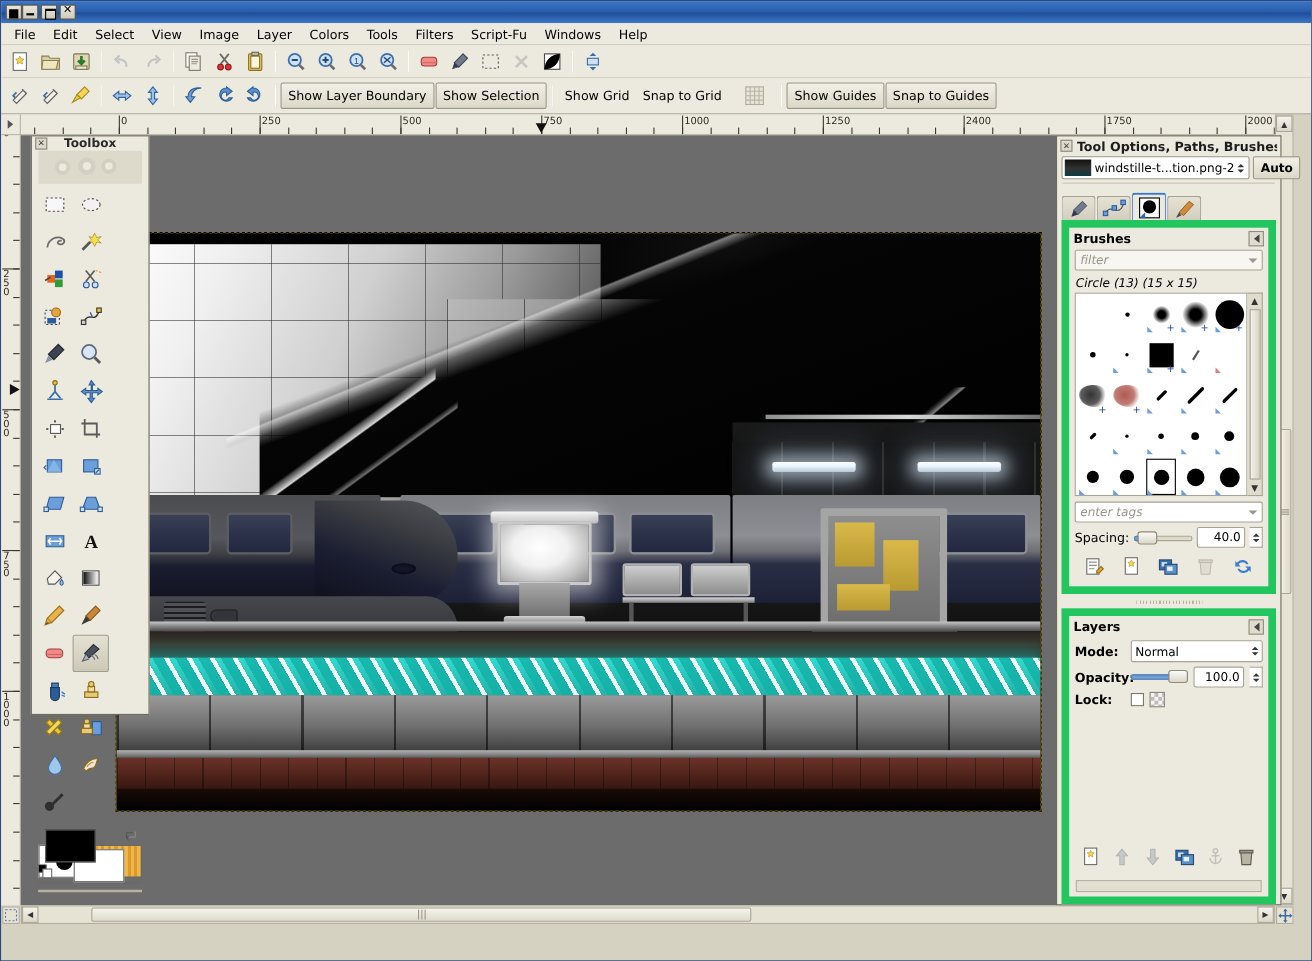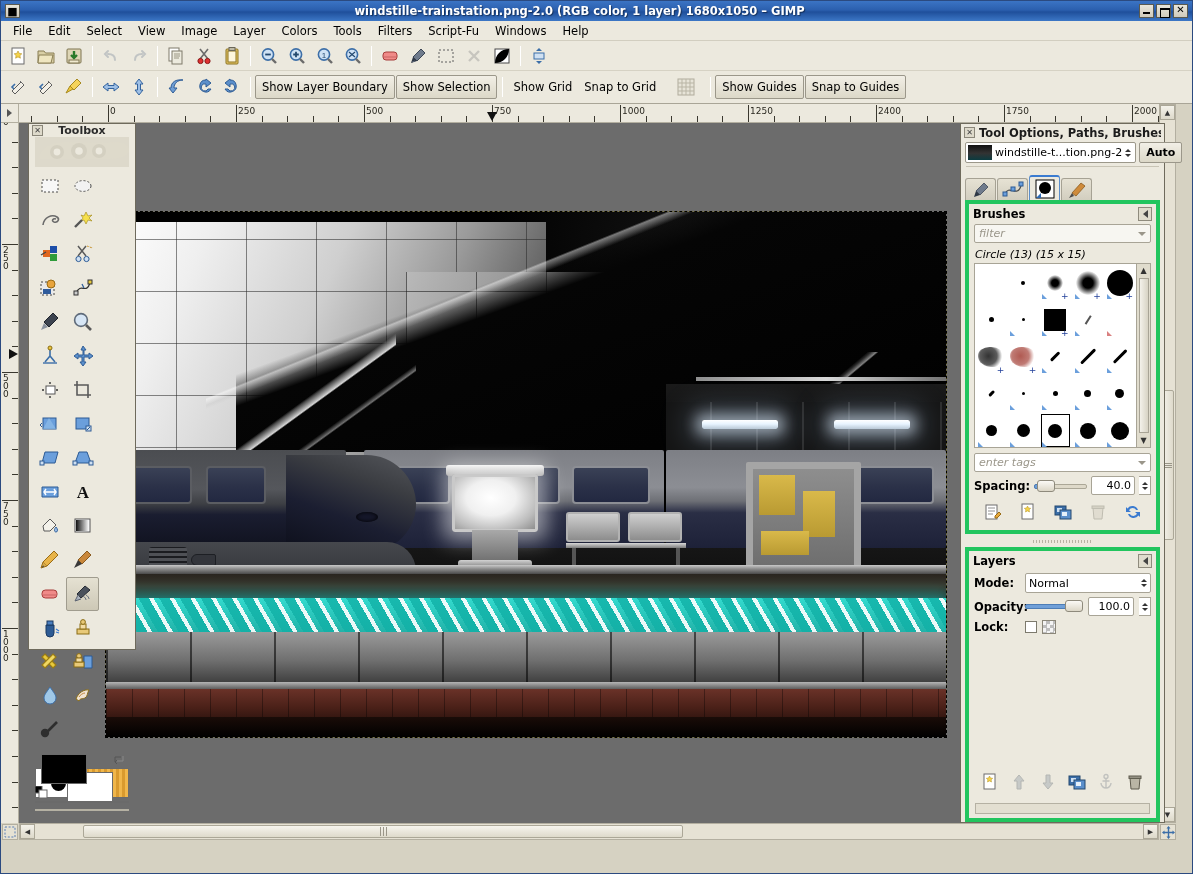--- a/index.html
+++ b/index.html
@@ -364,21 +364,21 @@
   .grip { height:7px; margin:3px 5px 1px 5px; border-top:1px solid #c8c4b5; }
 
   .tabrow { display:flex; margin: 1px 4px 0 4px; height: 25px; align-items:flex-end; }
   .dtab {
     width: 31px; height: 22px; display:flex;align-items:center;justify-content:center;
     border:1px solid #a6a294; border-bottom:none; border-radius: 3px 3px 0 0;
     background: linear-gradient(180deg,#e6e2d4,#d2cebf); margin-right:1px;
   }
   .dtab.active { height:25px; background:#ece9de; border-color:#5c8ecb #5c8ecb #ece9de; border-top-width:2px; border-top-color:#3a7bd0; }
 
-  .panel { margin: 0 4px; border:4px solid #22c55e; background:#ece9de; }
+  .panel { margin: 0 4px; border:7px solid #22c55e; background:#ece9de; }
   .panel-head { display:flex;align-items:center; padding:3px 4px; }
   .panel-title { flex:1; font-weight:bold; font-size:11.5px; }
   .pmenu-btn { width:14px;height:14px;border:1px solid #8f8b7d;background:#e0dccd;display:flex;align-items:center;justify-content:center; }
   .filterbox {
     margin: 0 5px 4px 5px; height:19px; background:#f7f6f1; border:1px solid #a8a496; border-radius:2px;
     display:flex;align-items:center;padding:0 4px;
   }
   .filterbox span { flex:1; color:#9a968a; font-style:italic; font-size:11px; }
   .brushname { padding: 1px 6px 2px 6px; font-style:italic; font-size:11px; }
   .brushgrid-wrap { display:flex; margin: 0 5px; }
@@ -396,21 +396,21 @@
       display:flex;flex-direction:column;align-items:center;justify-content:space-between; }
   .vscroll-mini .sarrow { font-size:8px; color:#333; height:13px; display:flex;align-items:center; }
   .vscroll-mini .sthumb { flex:1; width:10px; margin:1px; background:linear-gradient(90deg,#f3f1ea,#d7d3c4); border:1px solid #a8a496; }
 
   .tagbox {
     margin: 5px 5px 4px 5px; height:19px; background:#fff; border:1px solid #a8a496; border-radius:2px;
     display:flex;align-items:center;padding:0 4px;
   }
   .tagbox span { flex:1; color:#9a968a; font-style:italic; font-size:11px; }
   .spacing-row { display:flex; align-items:center; margin: 0 5px 4px 5px; gap:4px; }
-  .spacing-row .lbl { font-weight:bold; font-size:11.5px; }
+  .spacing-row .lbl { font-weight:normal; font-size:11.5px; }
   .slider { flex:1; height:12px; position:relative; }
   .slider .track { position:absolute; left:0; right:0; top:4px; height:5px; background:#ded9c9; border:1px solid #aba797; border-radius:2px; }
   .slider .fill { position:absolute; left:0; top:4px; height:5px; background:#6f9fd8; border:1px solid #4d7db6; border-radius:2px; }
   .slider .knob { position:absolute; top:0; width:18px; height:12px;
       background: linear-gradient(180deg,#fbfaf6,#dcd7c7); border:1px solid #8e8a7c; border-radius:3px; }
   .numbox { width:44px; height:19px; background:#fff; border:1px solid #a8a496; border-radius:2px;
       display:flex; align-items:center; justify-content:flex-end; padding-right:3px; font-size:11px; }
   .numspin { width:12px; height:19px; border:1px solid #a8a496; border-left:none; background:#fff;
       display:flex; flex-direction:column; align-items:center; justify-content:center; }
   .iconrow { display:flex; justify-content:space-around; padding: 3px 6px 5px 6px; }
@@ -489,21 +489,20 @@
   .i-arrow-dn-s { width:0;height:0;border-left:3px solid transparent;border-right:3px solid transparent;border-top:3px solid #333; }
   .i-left { width:0;height:0;border-top:4px solid transparent;border-bottom:4px solid transparent;border-right:5px solid #444; }
 </style>
 </head>
 <body>
 
 <div id="app">
 
   <div class="titlebar">
     <div class="sysmenu">■</div>
-    <div class="title">windstille-trainstation.png-2.0 (RGB color, 1 layer) 1680x1050 – GIMP</div>
     <div class="wbtns">
       <div class="wbtn min"></div>
       <div class="wbtn max"></div>
       <div class="wbtn cls"></div>
     </div>
   </div>
 
   <div class="menubar" id="menubar">
       <div class="menuitem">File</div>
       <div class="menuitem">Edit</div>

